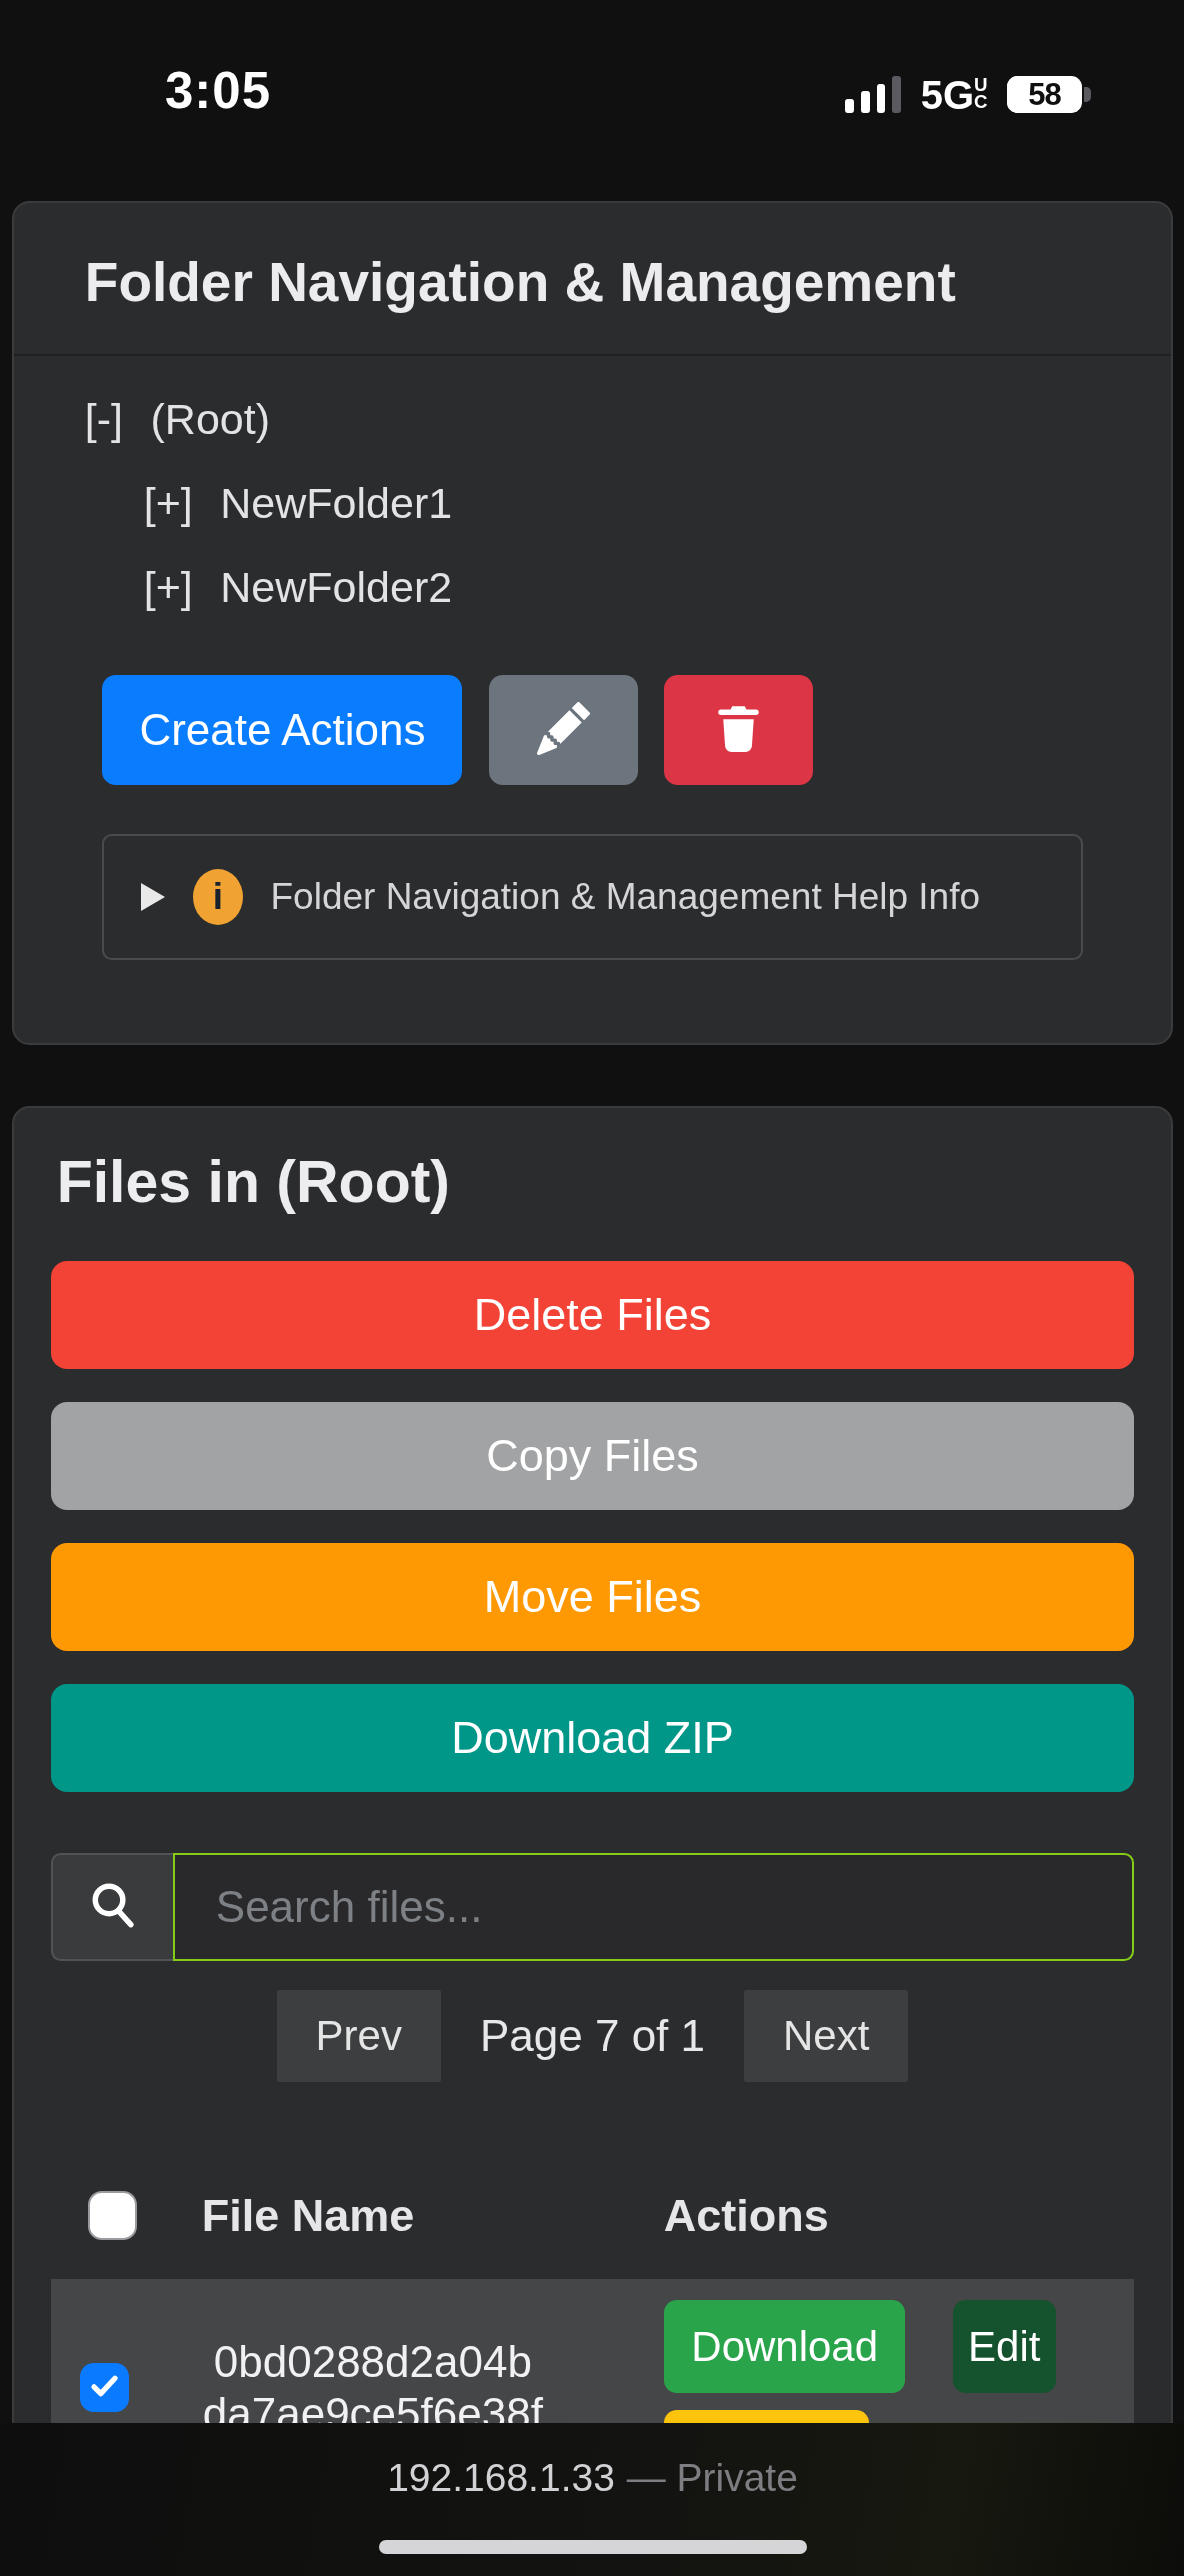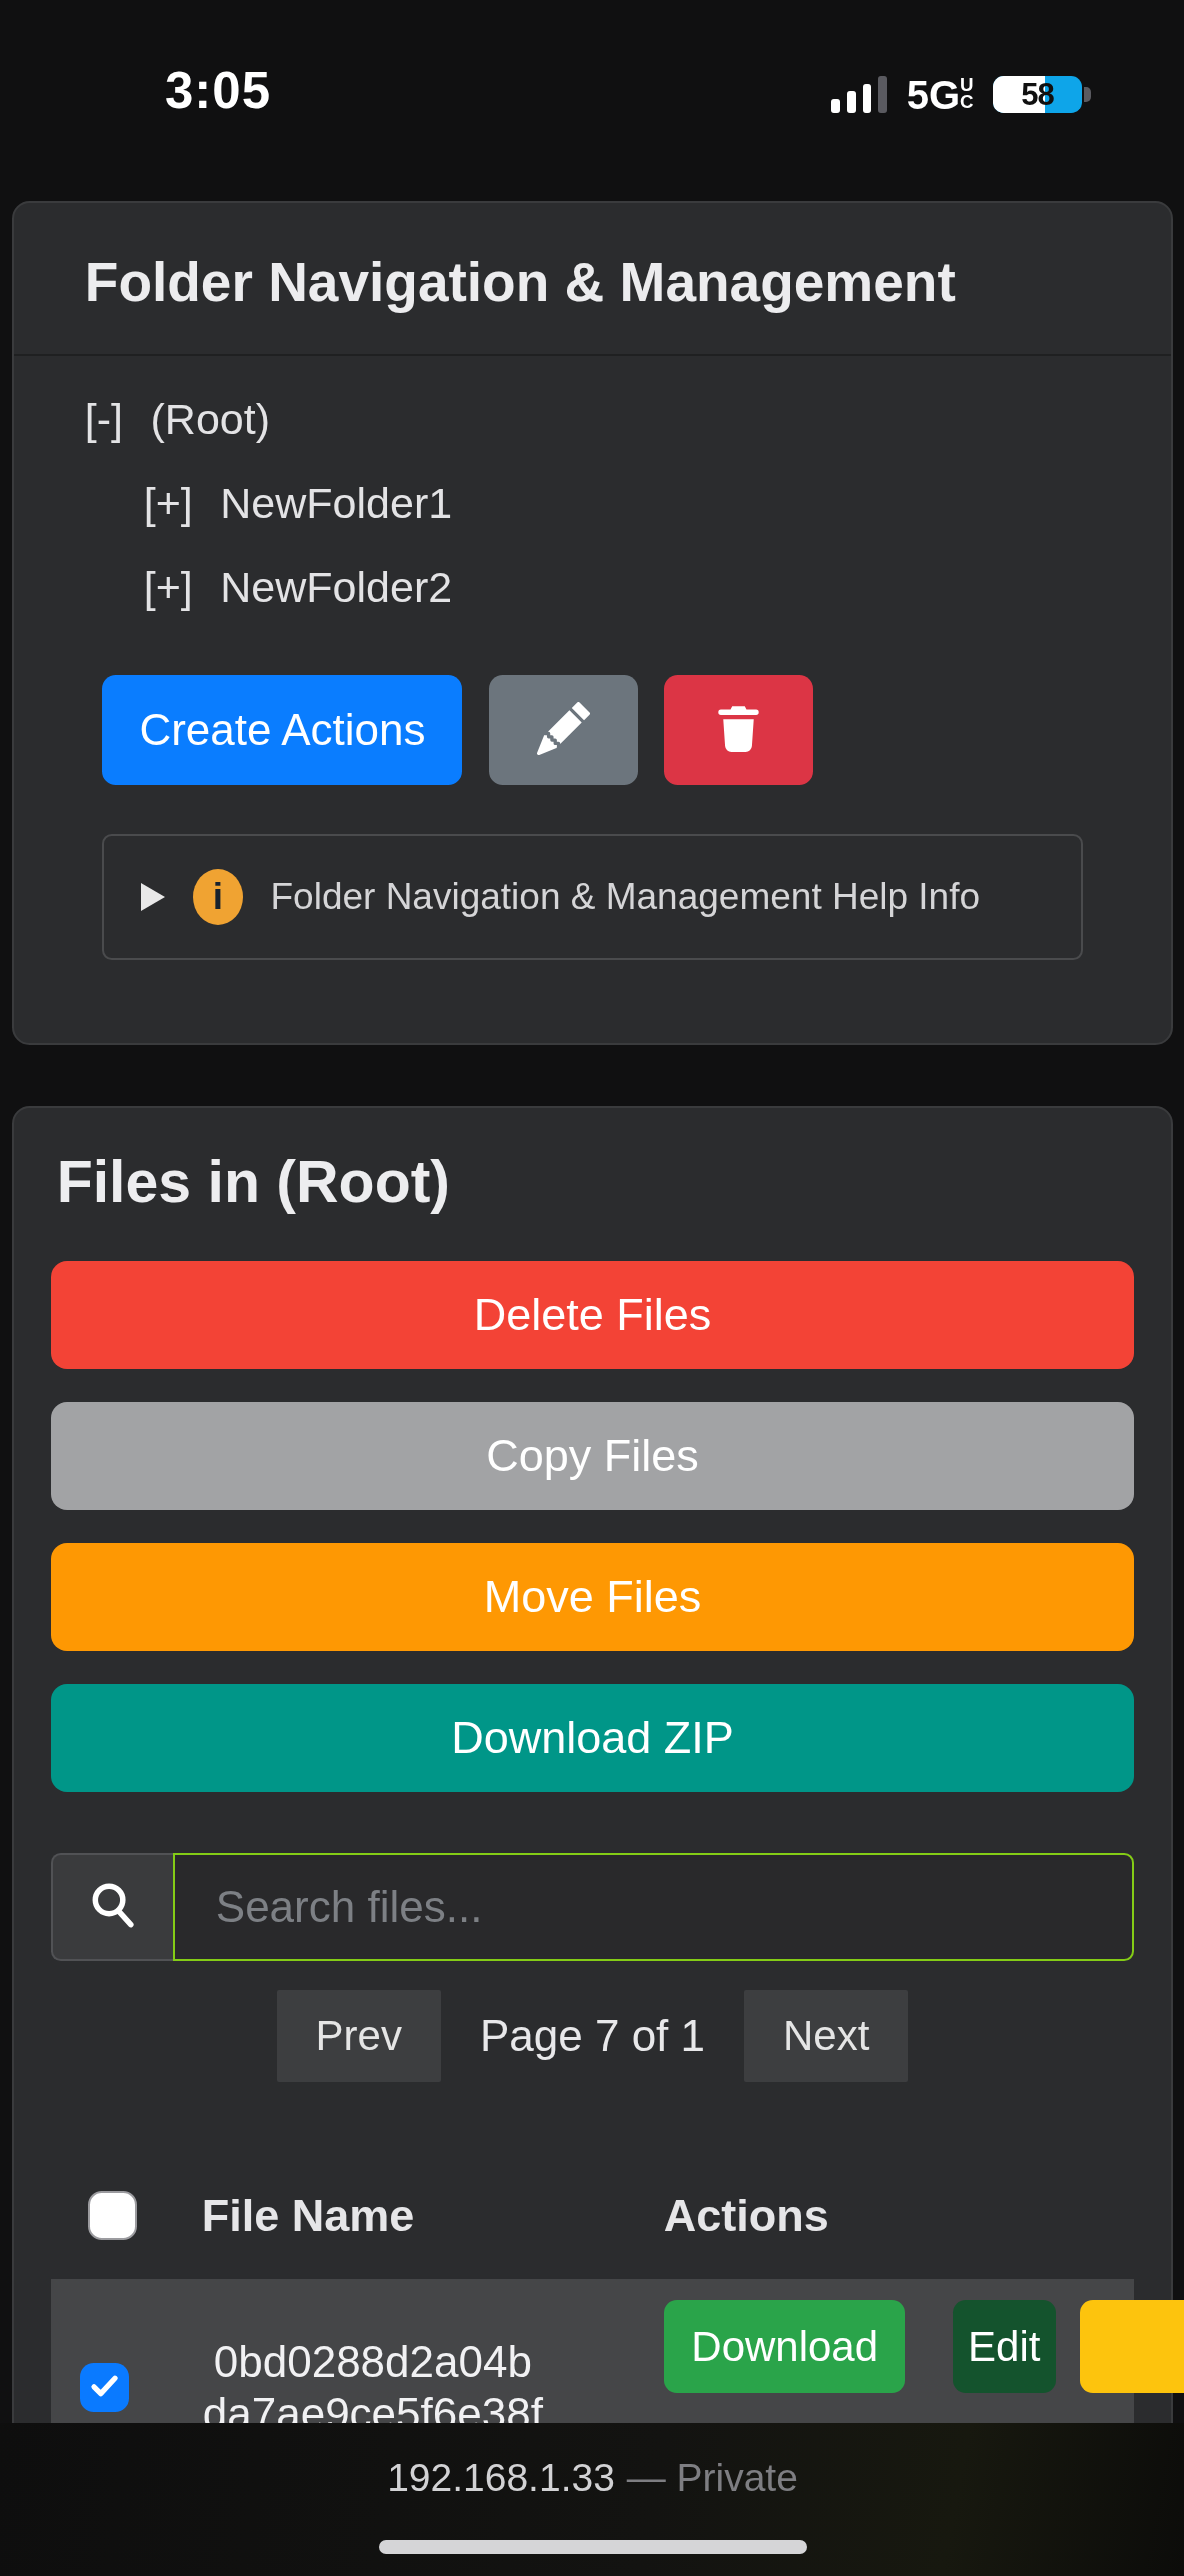--- a/index.html
+++ b/index.html
@@ -15,21 +15,21 @@
   .time { position: absolute; left: 165px; top: 61px; font-size: 51px; font-weight: 700; letter-spacing: 1px; color: #fff; }
   .status-right { position: absolute; top: 73px; right: 94px; display: flex; align-items: center; gap: 19.6px; height: 43px; }
   .signal { display: flex; align-items: flex-end; gap: 6.9px; height: 37px; }
   .bar { width: 8.8px; border-radius: 2.9px; background: #fff; }
   .bar1 { height: 13.8px; } .bar2 { height: 21.6px; } .bar3 { height: 29.5px; }
   .bar4 { height: 37px; background: #5a5a60; }
   .net { display: flex; align-items: flex-start; gap: 0; color: #fff; }
   .net-5g { font-size: 40px; font-weight: 700; line-height: 1; }
   .net-sub { display: flex; flex-direction: column; font-size: 18.7px; font-weight: 700; line-height: 0.95; margin-top: 1px; }
   .battery-wrap { display: flex; align-items: center; }
-  .battery { position: relative; width: 89px; height: 37px; border-radius: 10.8px; background: #0ea5e9; overflow: hidden; }
+  .battery { position: relative; width: 75px; height: 37px; border-radius: 10.8px; background: #ffffff; overflow: hidden; }
   .battery-fill { position: absolute; left: 0; top: 0; bottom: 0; width: 58%; background: #fff; }
   .battery-num { position: absolute; inset: 0; display: flex; align-items: center; justify-content: center; font-size: 31px; font-weight: 800; color: #101010; letter-spacing: -1px; }
   .battery-nub { width: 6.9px; height: 14.7px; background: #5a5a60; border-radius: 0 4.9px 4.9px 0; margin-left: 2px; }
 
   
   .card { margin: 0 11.8px; background: #2b2c2e; border: 2px solid #3a3b3d; border-radius: 17.7px; }
   .card-header { padding: 47px 71px 39px; border-bottom: 2px solid #1f2021; }
   .card1-title { font-size: 55px; font-weight: 700; color: #ececee; line-height: 65px; }
   .card1-body { padding: 21.6px 71px 83px; }
 
@@ -71,21 +71,21 @@
   .cb { flex: none; width: 49px; height: 49px; border-radius: 13.8px; }
   .cb-unchecked { background: #fff; border: 2.9px solid #9b9b9f; margin-left: 37px; }
   .th-name { font-size: 45px; font-weight: 700; color: #e6e6e8; margin-left: 65px; width: 383px; }
   .th-actions { font-size: 45px; font-weight: 700; color: #e6e6e8; margin-left: 79px; }
 
   .file-row { display: flex; align-items: center; margin-top: 27.5px; background: #454648; height: 218px; }
   .row-check { width: 110px; flex: none; }
   .cb-checked { background: #0a7aff; margin-left: 29.5px; display: flex; align-items: center; justify-content: center; }
   .cb-checked svg { width: 35px; height: 35px; }
   .row-name { margin-left: 42px; font-size: 44px; line-height: 52px; color: #f1f1f3; word-break: break-all; text-align: center; }
-  .row-actions { margin-left: auto; width: 470px; display: flex; flex-wrap: wrap; column-gap: 24.6px; row-gap: 16.7px; align-content: flex-start; padding-top: 21.6px; height: 100%; flex-direction: column; }
+  .row-actions { margin-left: auto; width: 470px; display: flex; flex-wrap: wrap; column-gap: 24.6px; row-gap: 16.7px; align-content: flex-start; padding-top: 21.6px; height: 100%; }
   .act { height: 93px; border: none; border-radius: 12.8px; color: #fff; font-size: 42px; font-family: inherit; cursor: pointer; }
   .act-download { width: 241px; background: #2aa44a; }
   .act-edit { width: 103px; background: #14532d; margin-left: 23px; }
   .act-partial { width: 205px; background: #fdc40d; }
 
   
   .toolbar { position: absolute; left: 0; bottom: 0; width: 100%; height: 153px; background: linear-gradient(100deg, #0e0e0e 0%, #131311 55%, #17180f 80%, #0c0c0a 100%); }
   .url-line { text-align: center; margin-top: 33px; font-size: 39px; color: #d2d2d4; }
   .privacy { color: #7e7e82; margin-left: 11.8px; }
   .home { position: absolute; left: 50%; bottom: 21.6px; transform: translateX(-50%); width: 428px; height: 14.7px; border-radius: 7.9px; background: #d5d5d7; }

